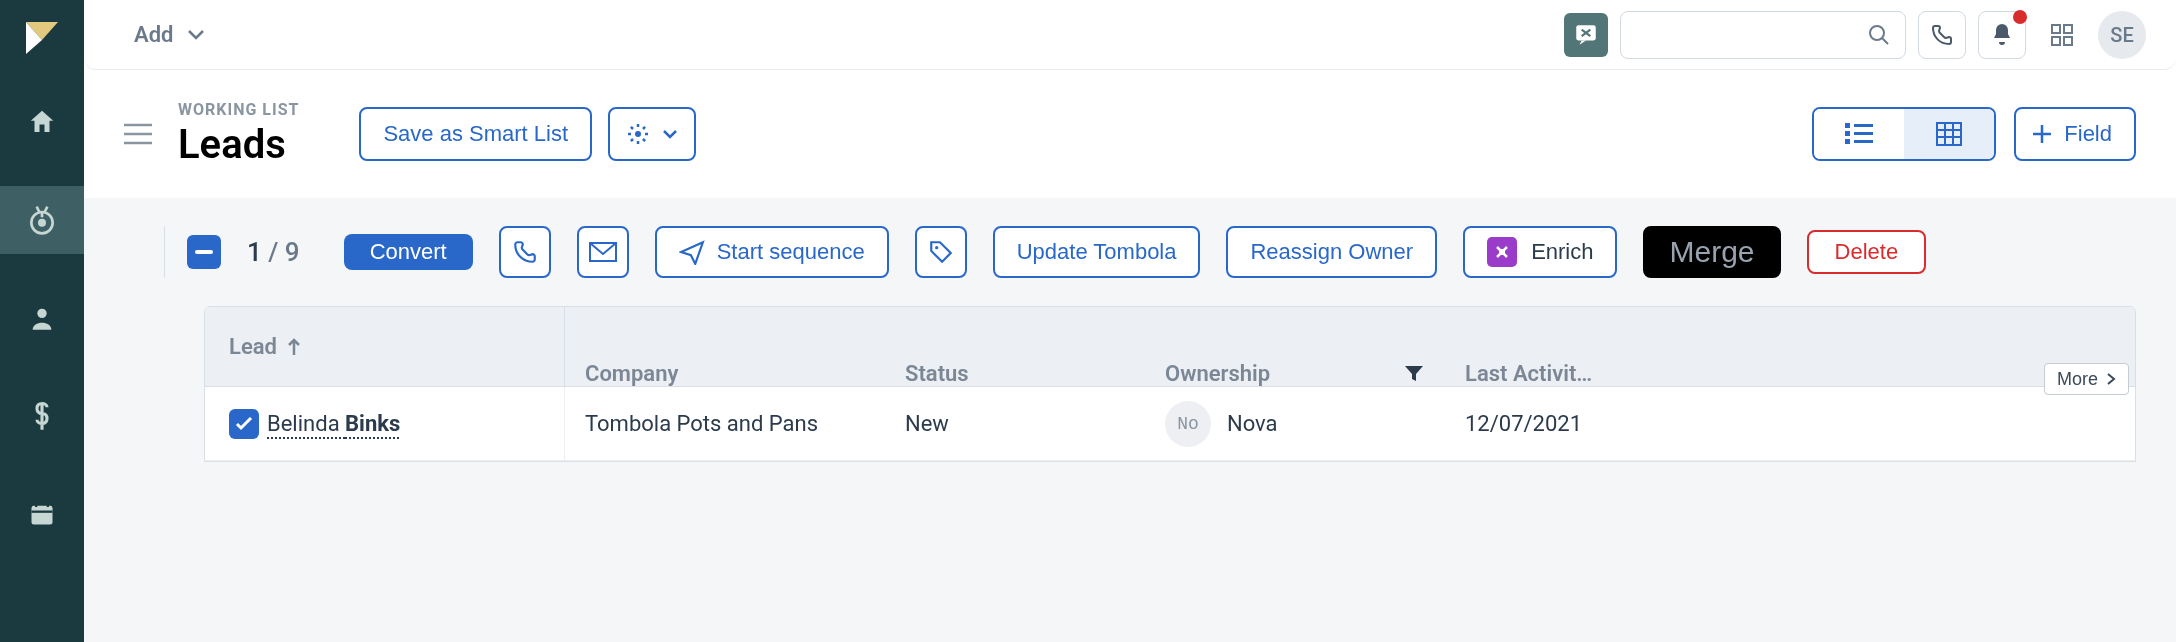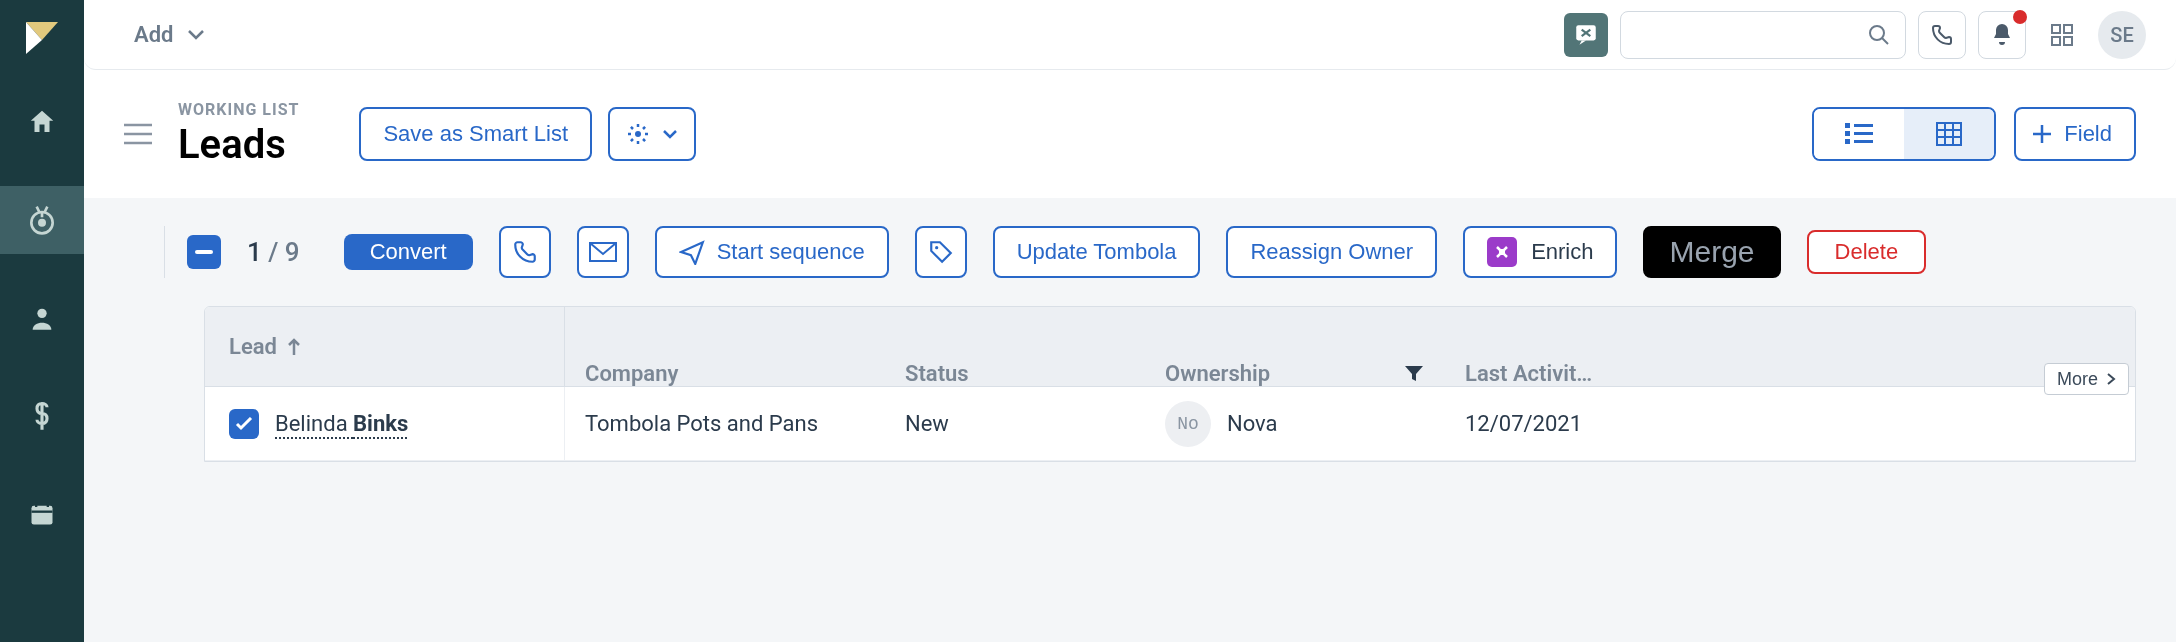--- a/index.html
+++ b/index.html
@@ -55,21 +55,21 @@
 .table-wrap { margin: 28px 40px 0 120px; border: 1px solid #d9dfe6; border-radius: 6px 6px 0 0; background: #fff; overflow: hidden; position: relative; }
 .thead { display: flex; background: #eceff3; height: 80px; align-items: flex-end; border-bottom: 1px solid #d9dfe6; }
 .th { font-size: 22px; font-weight: 600; color: #7b8795; display: flex; align-items: center; gap: 10px; padding: 0 20px; }
 .col-lead { width: 360px; padding-left: 24px; border-right: 1px solid #d9dfe6; height: 100%; align-items: center; display: flex; }
 .col-company { width: 320px; }
 .col-status { width: 260px; }
 .col-ownership { width: 300px; justify-content: space-between; }
 .col-last { width: 190px; }
 .trow { display: flex; height: 74px; align-items: center; border-bottom: 1px solid #eceff3; }
 .td { font-size: 22px; color: #2b3b4c; padding: 0 20px; }
-.td-lead { width: 360px; padding-left: 24px; border-right: 1px solid #eceff3; display: flex; align-items: center; gap: 16px; height: 100%; }
+.td-lead { width: 360px; padding-left: 24px; border-right: 1px solid #eceff3; display: flex; align-items: center; gap: 8px; height: 100%; }
 .row-check { width: 30px; height: 30px; background: #2968c8; border-radius: 6px; display: flex; align-items: center; justify-content: center; color: #fff; }
 .lead-name { text-decoration: underline dotted; text-underline-offset: 6px; }
 .lead-name .last { font-weight: 700; }
 .td-company { width: 320px; }
 .td-status { width: 260px; }
 .td-ownership { width: 300px; display: flex; align-items: center; gap: 16px; }
 .owner-avatar { width: 46px; height: 46px; border-radius: 50%; background: #edeff2; display: flex; align-items: center; justify-content: center; font-size: 18px; color: #8a95a2; font-family: Liberation Mono, monospace; }
 .td-last { width: 190px; }
 .more-btn { position: absolute; right: 6px; top: 56px; background: #fff; border: 1px solid #c5ccd4; border-radius: 4px; height: 32px; padding: 0 12px; display: flex; align-items: center; gap: 8px; font-size: 18px; color: #3b4a5a; cursor: pointer; }
 

